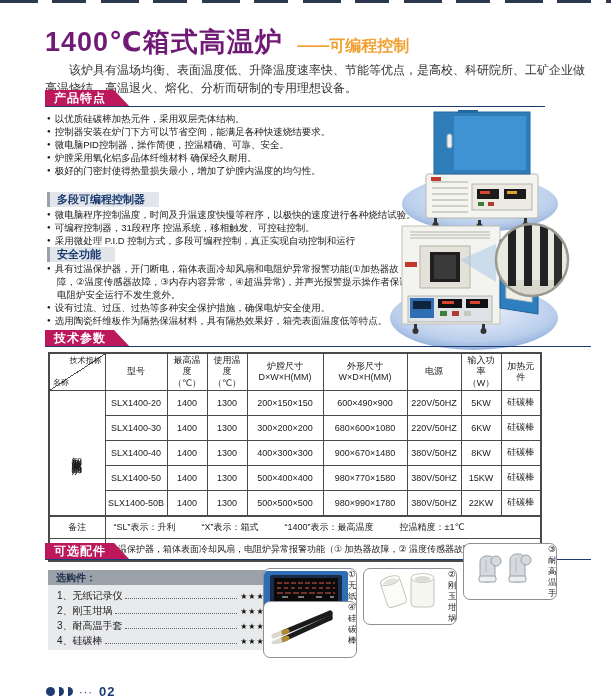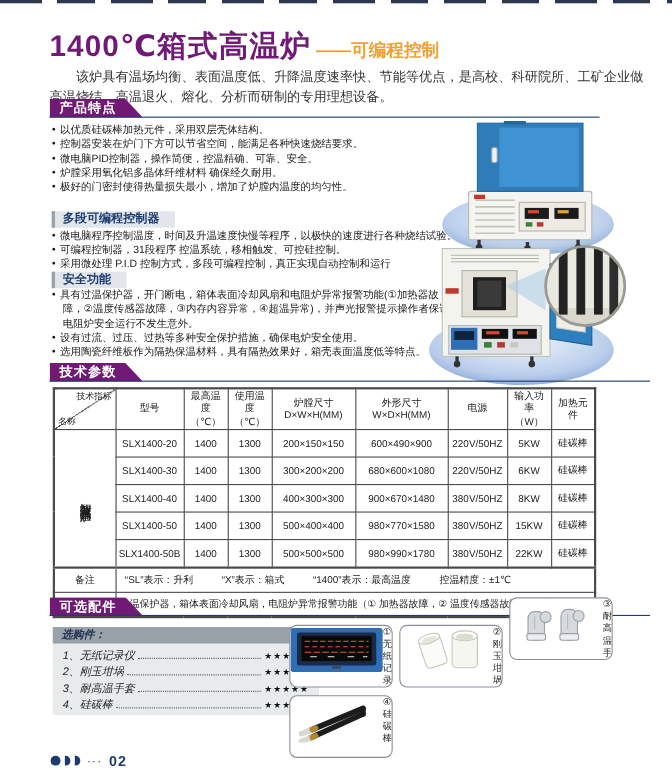--- a/index.html
+++ b/index.html
@@ -8,29 +8,29 @@
     font-family:"Liberation Sans","DejaVu Sans",sans-serif;color:#1a1a1a;
   }
   
   .top-strip{
     position:absolute;top:0;left:0;width:611px;height:3px;
     background:repeating-linear-gradient(90deg,#2b3850 0 38px,#ffffff 38px 52px,#2b3850 52px 86px,#ffffff 86px 101px);
   }
   
   .title-row{position:absolute;left:45px;top:24px;white-space:nowrap;}
   .title-main{font-size:27px;font-weight:bold;color:#701a75;letter-spacing:1px;}
-  .title-sub{font-size:16px;font-weight:bold;color:#f0a032;}
+  .title-sub{font-size:16px;font-weight:bold;color:#f0a032;margin-left:10px;}
   .intro{
     position:absolute;left:45px;top:61px;width:545px;
     font-size:12px;line-height:1.5;color:#333;text-indent:2em;
   }
   
   .badge{
     position:absolute;left:45px;height:17px;line-height:17px;
-    background:#701a75;color:#fff;font-weight:bold;font-size:12px;
+    background:#be185d;color:#fff;font-weight:bold;font-size:12px;
     padding:0 24px 0 9px;letter-spacing:1px;
     clip-path:polygon(0 0,calc(100% - 16px) 0,100% 100%,0 100%);
     font-family:Liberation Serif, serif;
   }
   .badge-line{position:absolute;left:45px;height:1px;background:#1c3c70;}
   .b-features{top:90px;} .l-features{top:106px;width:500px;}
   .b-specs{top:330px;}   .l-specs{top:346px;width:546px;}
   .b-access{top:543px;}  .l-access{top:559px;width:546px;}
   
   .bullets{position:absolute;list-style:none;margin:0;padding:0;}
@@ -70,36 +70,36 @@
   .corner{position:relative;padding:0;
     background-image:linear-gradient(to bottom right,transparent 49.3%,#4a4a4a 49.3%,#4a4a4a 50.7%,transparent 50.7%);}
   .corner .ct{position:absolute;top:2px;right:3px;font-size:8px;}
   .corner .cb{position:absolute;bottom:2px;left:3px;font-size:8px;}
   tr.note-row td{border-top:2px solid #4a4a4a;height:19px;margin-top:16px;}
   .note-cell{text-align:left;}
   .note-flex{display:flex;gap:26px;padding-left:6px;align-items:center;}
   tr.safe-row td{height:19px;}
   .safe-cell{text-align:left;padding-left:6px;}
   
-  .opt-box{position:absolute;left:48px;top:570px;width:242px;height:80px;background:#e9eaec;font-style:italic;}
+  .opt-box{position:absolute;left:48px;top:570px;width:242px;height:80px;background:#e9eaec;}
   .opt-head{background:#9aa1a9;color:#20324f;font-weight:bold;font-size:10px;height:15px;line-height:15px;padding:0 8px;}
   .opt-items{padding:4px 9px 0 9px;}
   .opt-item{display:flex;align-items:baseline;font-size:10px;color:#222;height:15px;}
   .opt-leader{flex:1;border-bottom:1px dotted #666;margin:0 3px 3px 2px;}
   .opt-stars{font-size:8px;letter-spacing:1px;color:#111;}
   
   .card{
     position:absolute;width:94px;height:57px;box-sizing:border-box;background:#fff;
     border:1px solid #8a9097;border-radius:7px;display:flex;
     align-items:flex-start;overflow:hidden;
   }
   .card-img{flex:1;display:flex;align-items:center;justify-content:center;padding-top:2px;}
   .card-caption{font-size:8.5px;color:#222;line-height:11px;padding-bottom:1px;}
   .card1{left:263px;top:568px;} .card2{left:363px;top:568px;}
-  .card3{left:463px;top:543px;} .card4{left:263px;top:632px;}
+  .card3{left:463px;top:543px;} .card4{left:263px;top:601px;}
   
   .footer{position:absolute;left:46px;top:684px;display:flex;align-items:center;gap:4px;color:#1c3c70;}
   .f-dot{width:9px;height:9px;border-radius:50%;background:#1c3c70;}
   .f-moon{width:5px;height:9px;background:#1c3c70;border-radius:0 9px 9px 0;}
   .f-ellipsis{font-size:11px;letter-spacing:1px;color:#26406e;margin:0 2px;}
   .f-page{font-size:13px;font-weight:bold;letter-spacing:1px;}
 </style>
 </head>
 <body>
 

